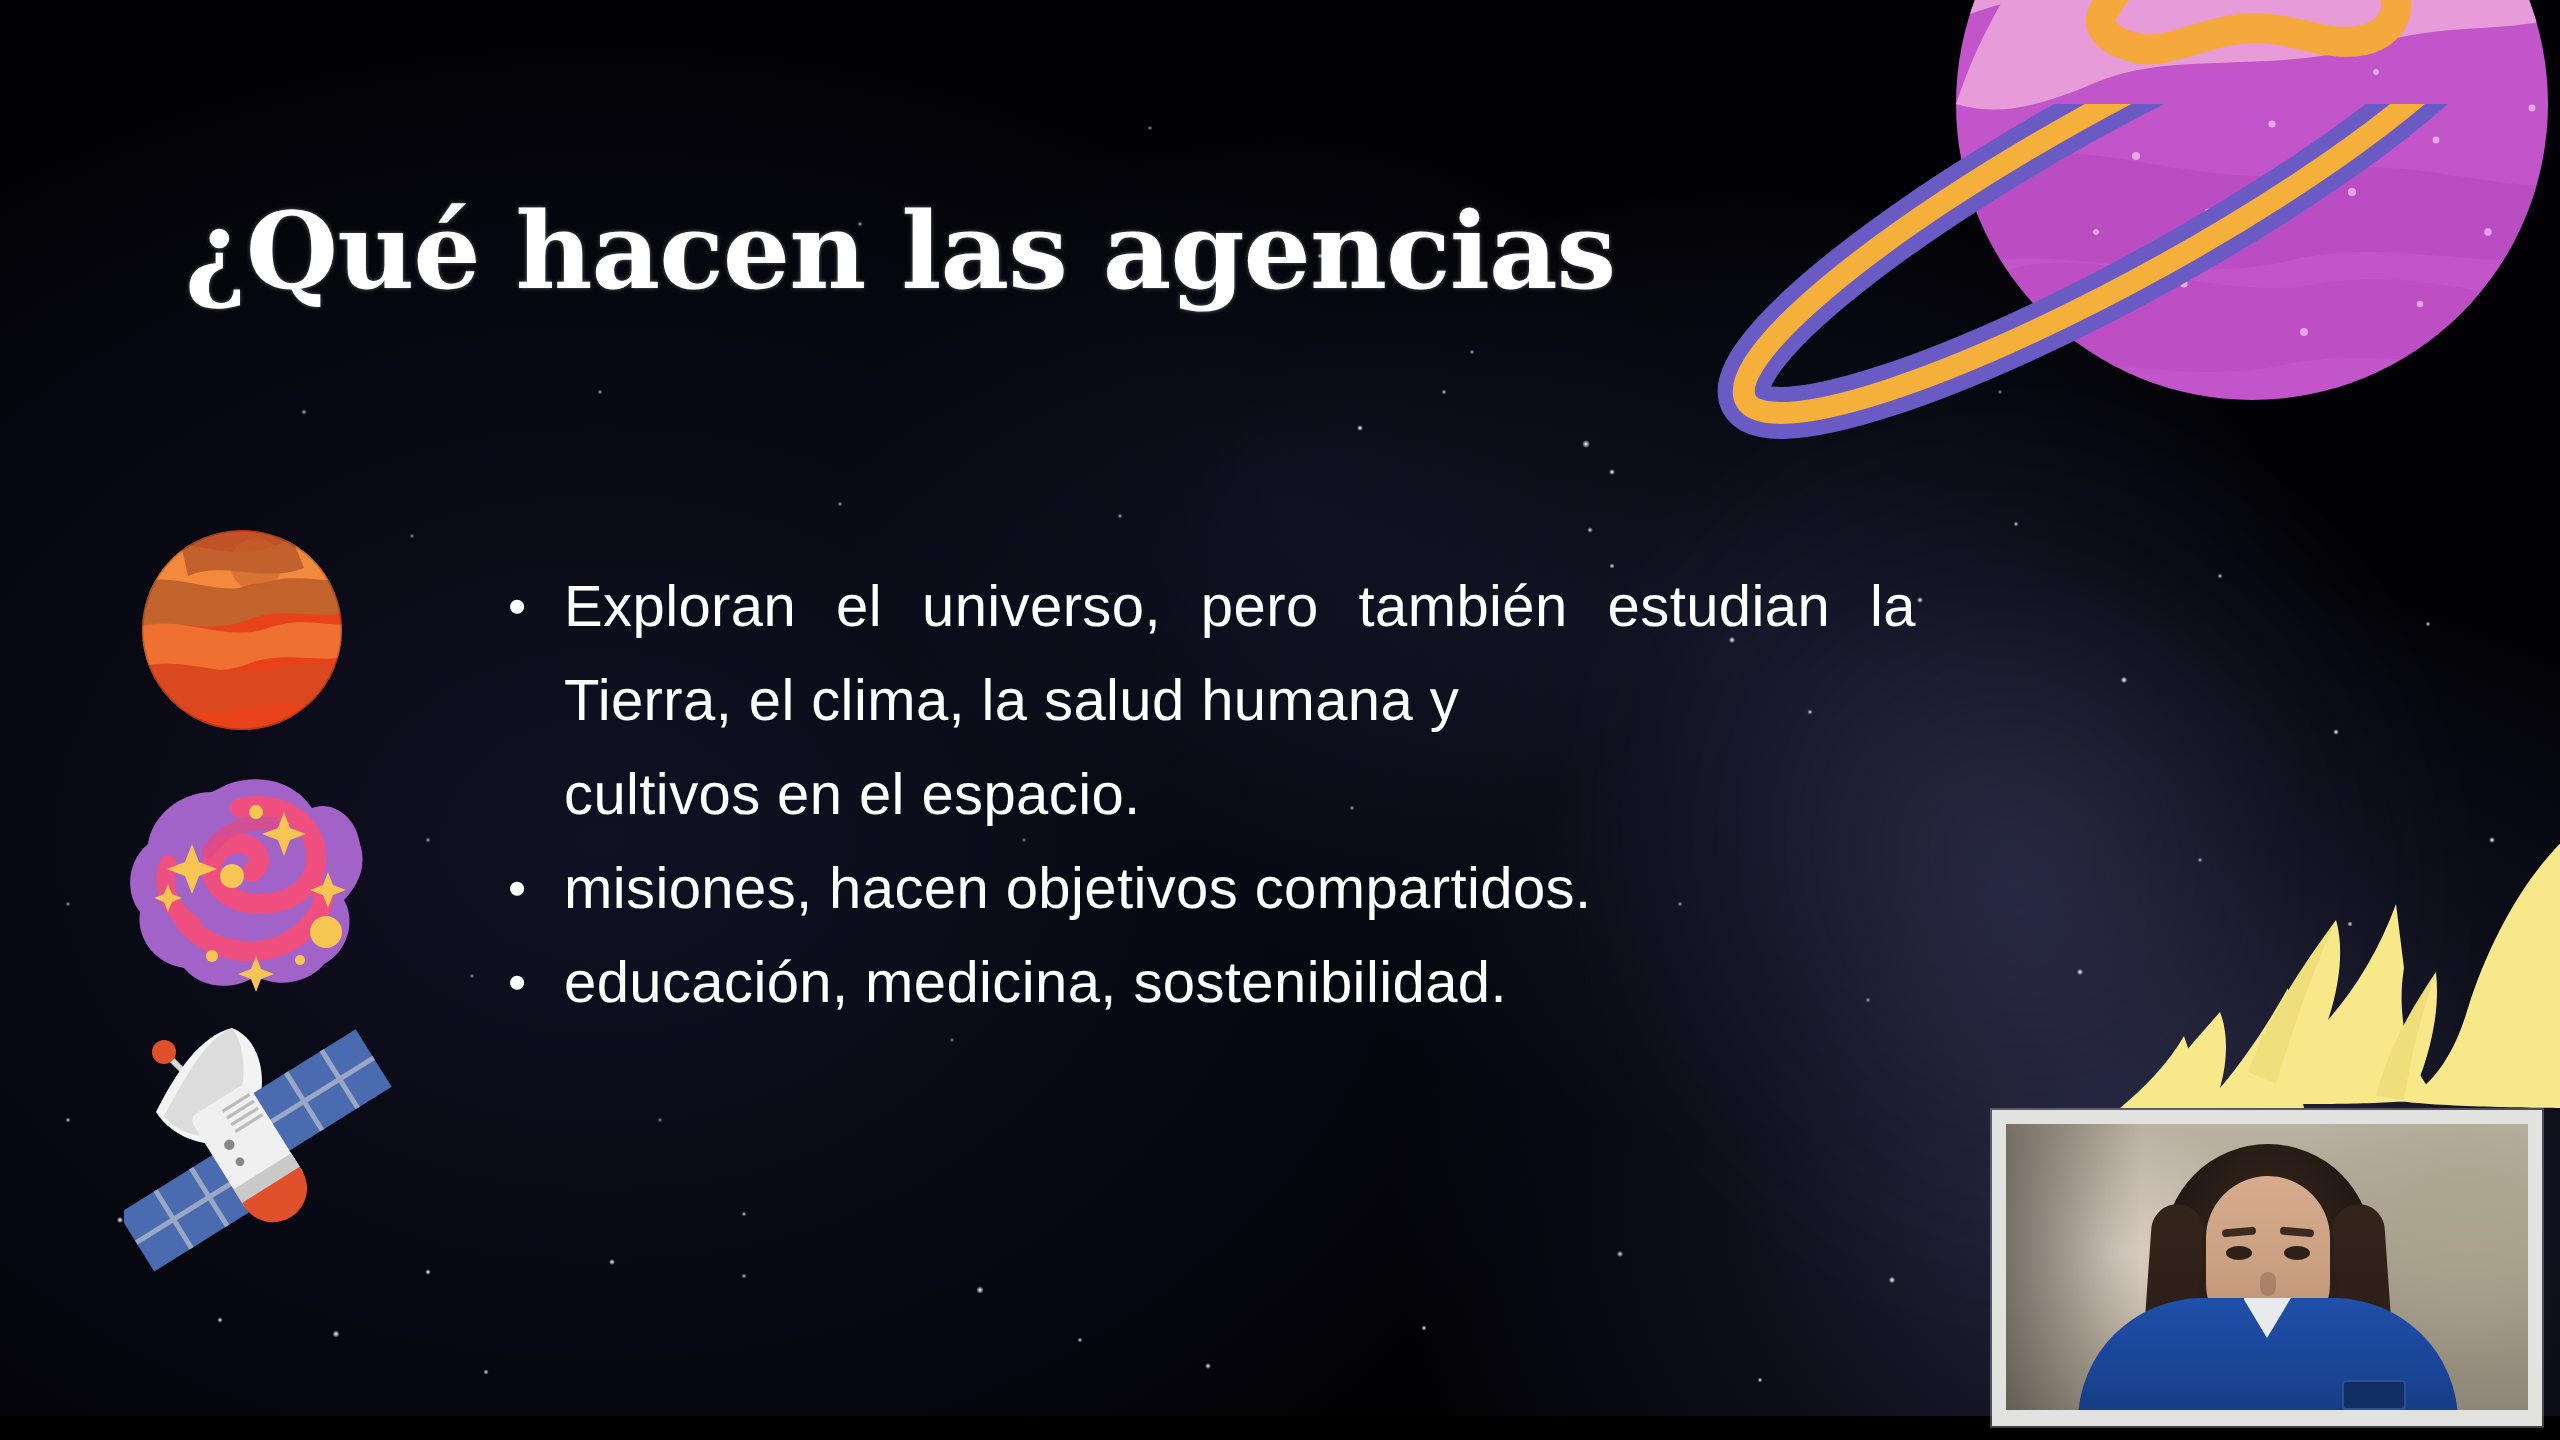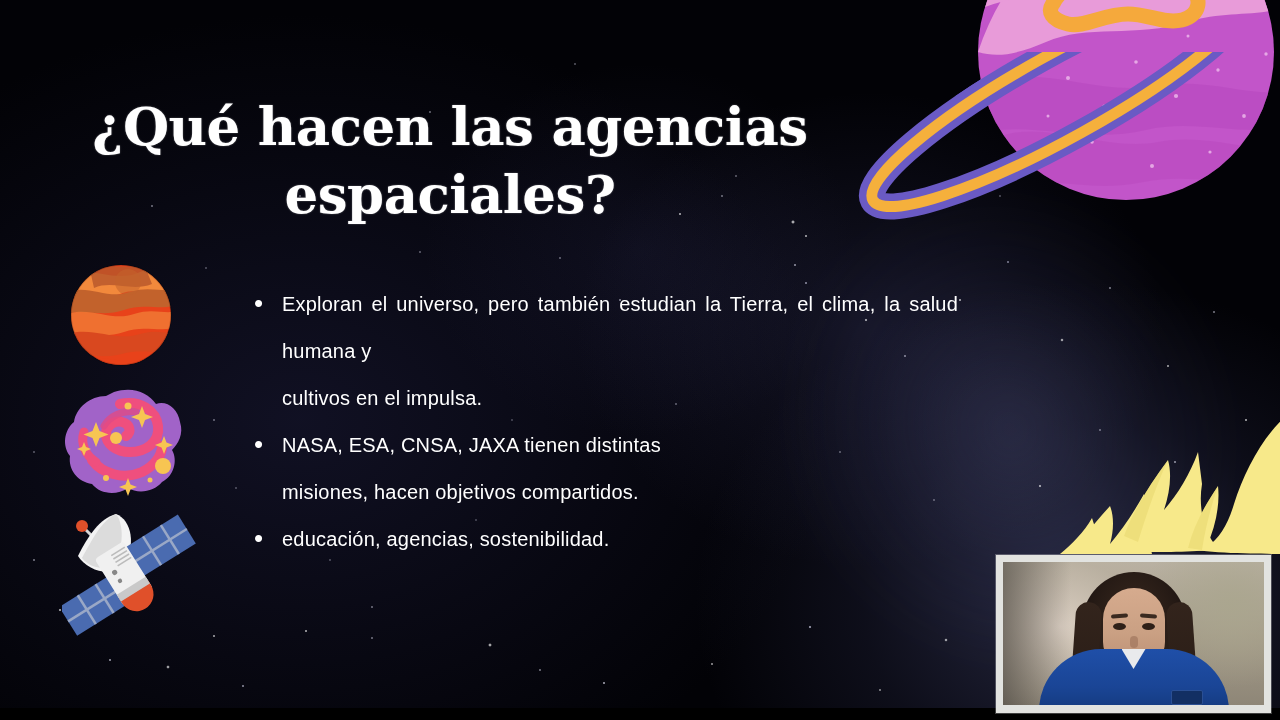--- a/index.html
+++ b/index.html
@@ -111,21 +111,21 @@
     line-height:68px;
     letter-spacing:-0.5px;
     text-shadow:0 0 2px rgba(255,255,255,.35);
   }
   .title .l2{display:block;}
 
   
   .bullets{
     position:absolute;left:252px;top:281px;width:706px;
     color:#ffffff;
-    font-size:20px;
+    font-size:29px;
     line-height:47px;
     font-weight:400;
     letter-spacing:.2px;
   }
   .bullet{
     position:relative;
     padding-left:30px;
     text-align:justify;
     text-justify:inter-word;
   }
@@ -290,21 +290,20 @@
         <g transform="rotate(-29 225 130)">
           <ellipse cx="225" cy="130" rx="215" ry="42" fill="none" stroke="#6a5ac4" stroke-width="26"></ellipse>
           <ellipse cx="225" cy="130" rx="215" ry="42" fill="none" stroke="#f5b03c" stroke-width="11"></ellipse>
         </g>
       </g>
     </svg>
   </div>
 
   <div class="title">
     <span>¿Qué hacen las agencias</span>
-    <span class="l2">espaciales?</span>
   </div>
 
   <div class="mars">
     <svg viewBox="0 0 106 106" width="106" height="106">
       <defs>
           <clipPath id="mclip">
             <circle cx="53" cy="53" r="50"></circle>
           </clipPath>
         </defs>
       <circle cx="53" cy="53" r="50" fill="#e8421a"></circle>
@@ -393,28 +392,27 @@
       <g fill="#e8d86f" opacity=".55">
         <path d="M170 74 C158 92 146 112 140 136 L154 138 C158 112 164 92 170 74 Z"></path>
         <path d="M120 48 C104 70 86 96 76 124 L90 130 C98 104 108 74 120 48 Z"></path>
       </g>
     </svg>
   </div>
 
   <div class="bullets">
     <div class="bullet">
       <span>Exploran el universo, pero también estudian la Tierra, el clima, la salud humana y</span>
-      <span class="last">cultivos en el impulsa.</span>
+      <span class="last">cultivos en el espacio.</span>
     </div>
     <div class="bullet">
-      <span>NASA, ESA, CNSA, JAXA tienen distintas</span>
       <span class="last">misiones, hacen objetivos compartidos.</span>
     </div>
     <div class="bullet">
-      <span class="last">educación, agencias, sostenibilidad.</span>
+      <span class="last">educación, medicina, sostenibilidad.</span>
     </div>
   </div>
 
   <div class="bottom-bar"></div>
 
   <div class="webcam">
     <div class="webcam-inner">
       <div class="wc-wall"></div>
       <div class="wc-wall-dark"></div>
       <div class="wc-hair"></div>

